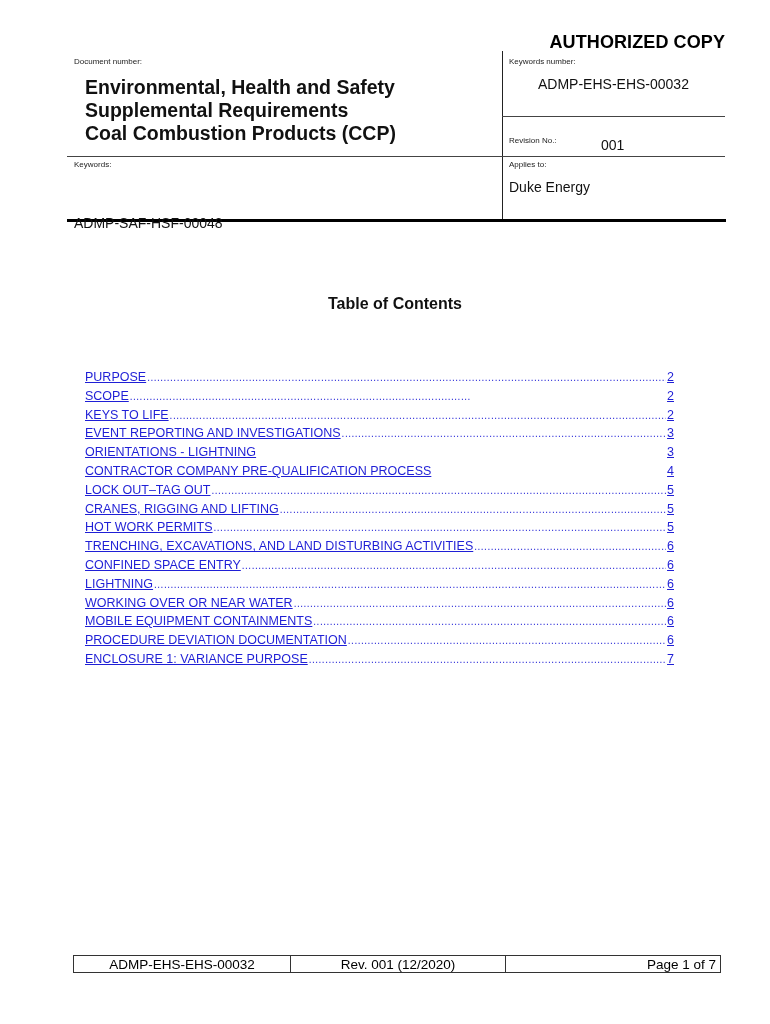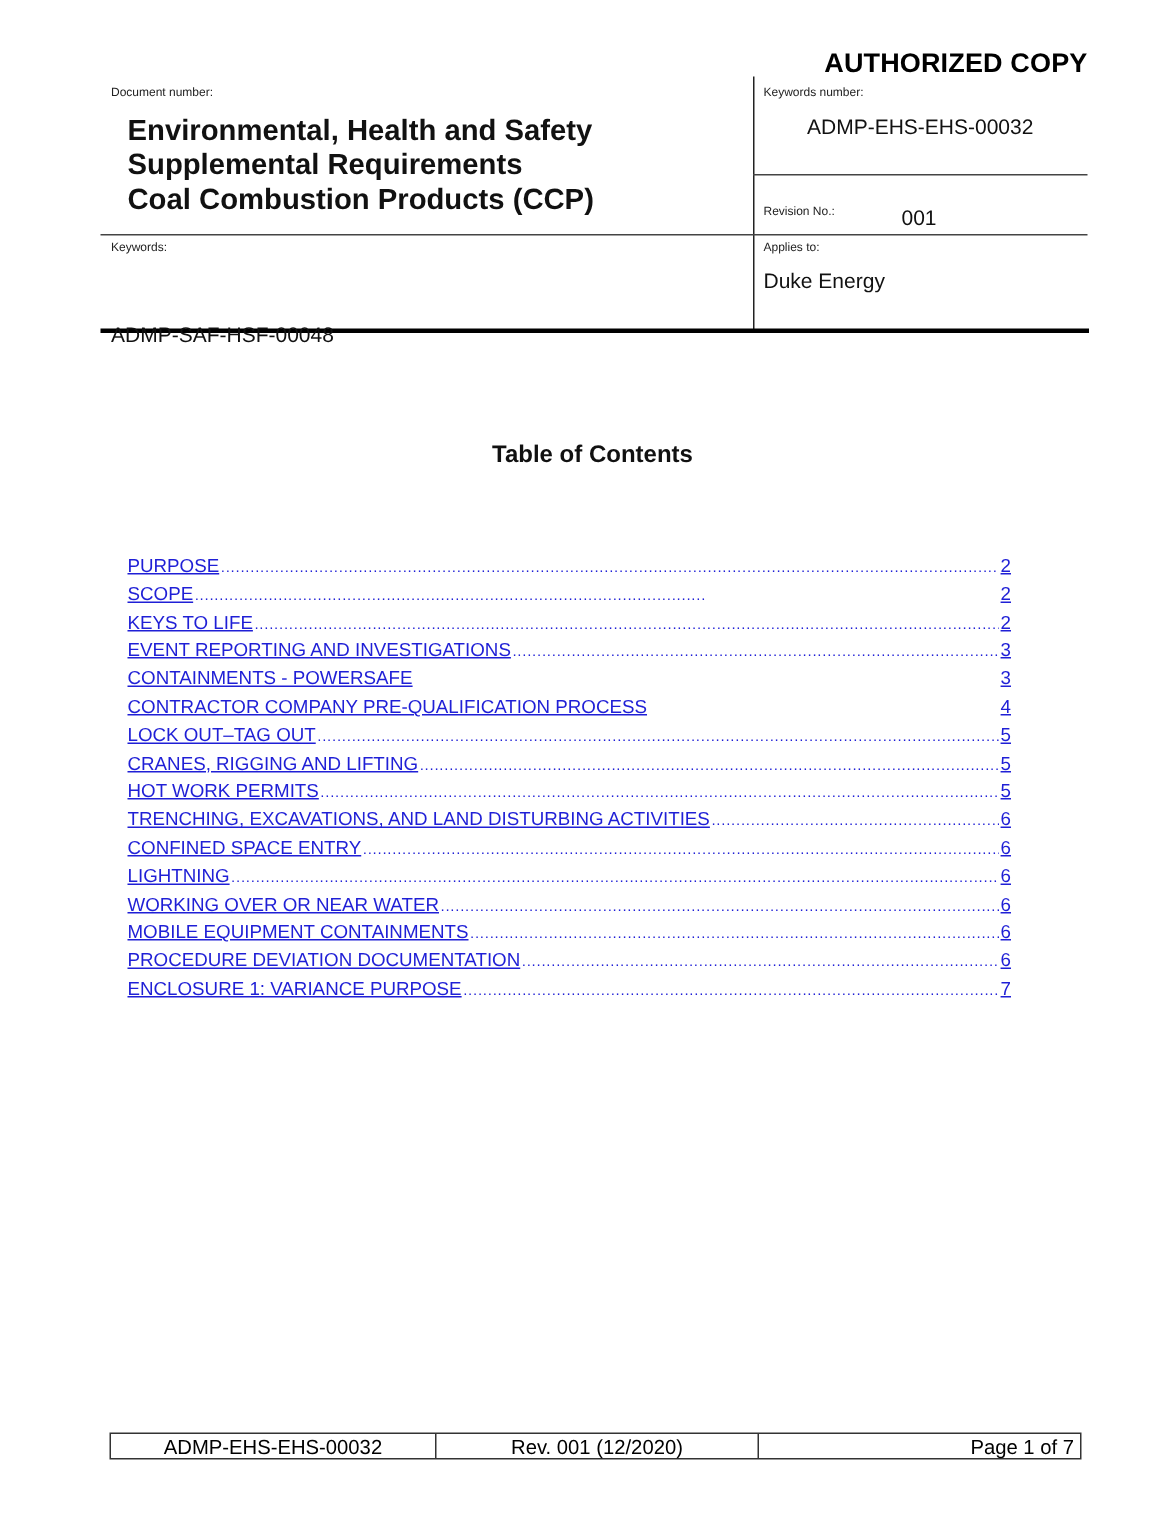--- a/index.html
+++ b/index.html
@@ -79,21 +79,21 @@
     <a>KEYS TO LIFE</a>
       <span class="dots"></span>
       <a class="page">2</a>
   </div>
   <div class="toc-row">
     <a>EVENT REPORTING AND INVESTIGATIONS</a>
       <span class="dots"></span>
       <a class="page">3</a>
   </div>
   <div class="toc-row">
-    <a>CONTAINMENTS - POWERSAFE</a>
+    <a>ORIENTATIONS - LIGHTNING</a>
       <span class="spacer"></span>
       <a class="page">3</a>
   </div>
   <div class="toc-row">
     <a>CONTRACTOR COMPANY PRE-QUALIFICATION PROCESS</a>
       <span class="spacer"></span>
       <a class="page">4</a>
   </div>
   <div class="toc-row">
     <a>LOCK OUT–TAG OUT</a>

